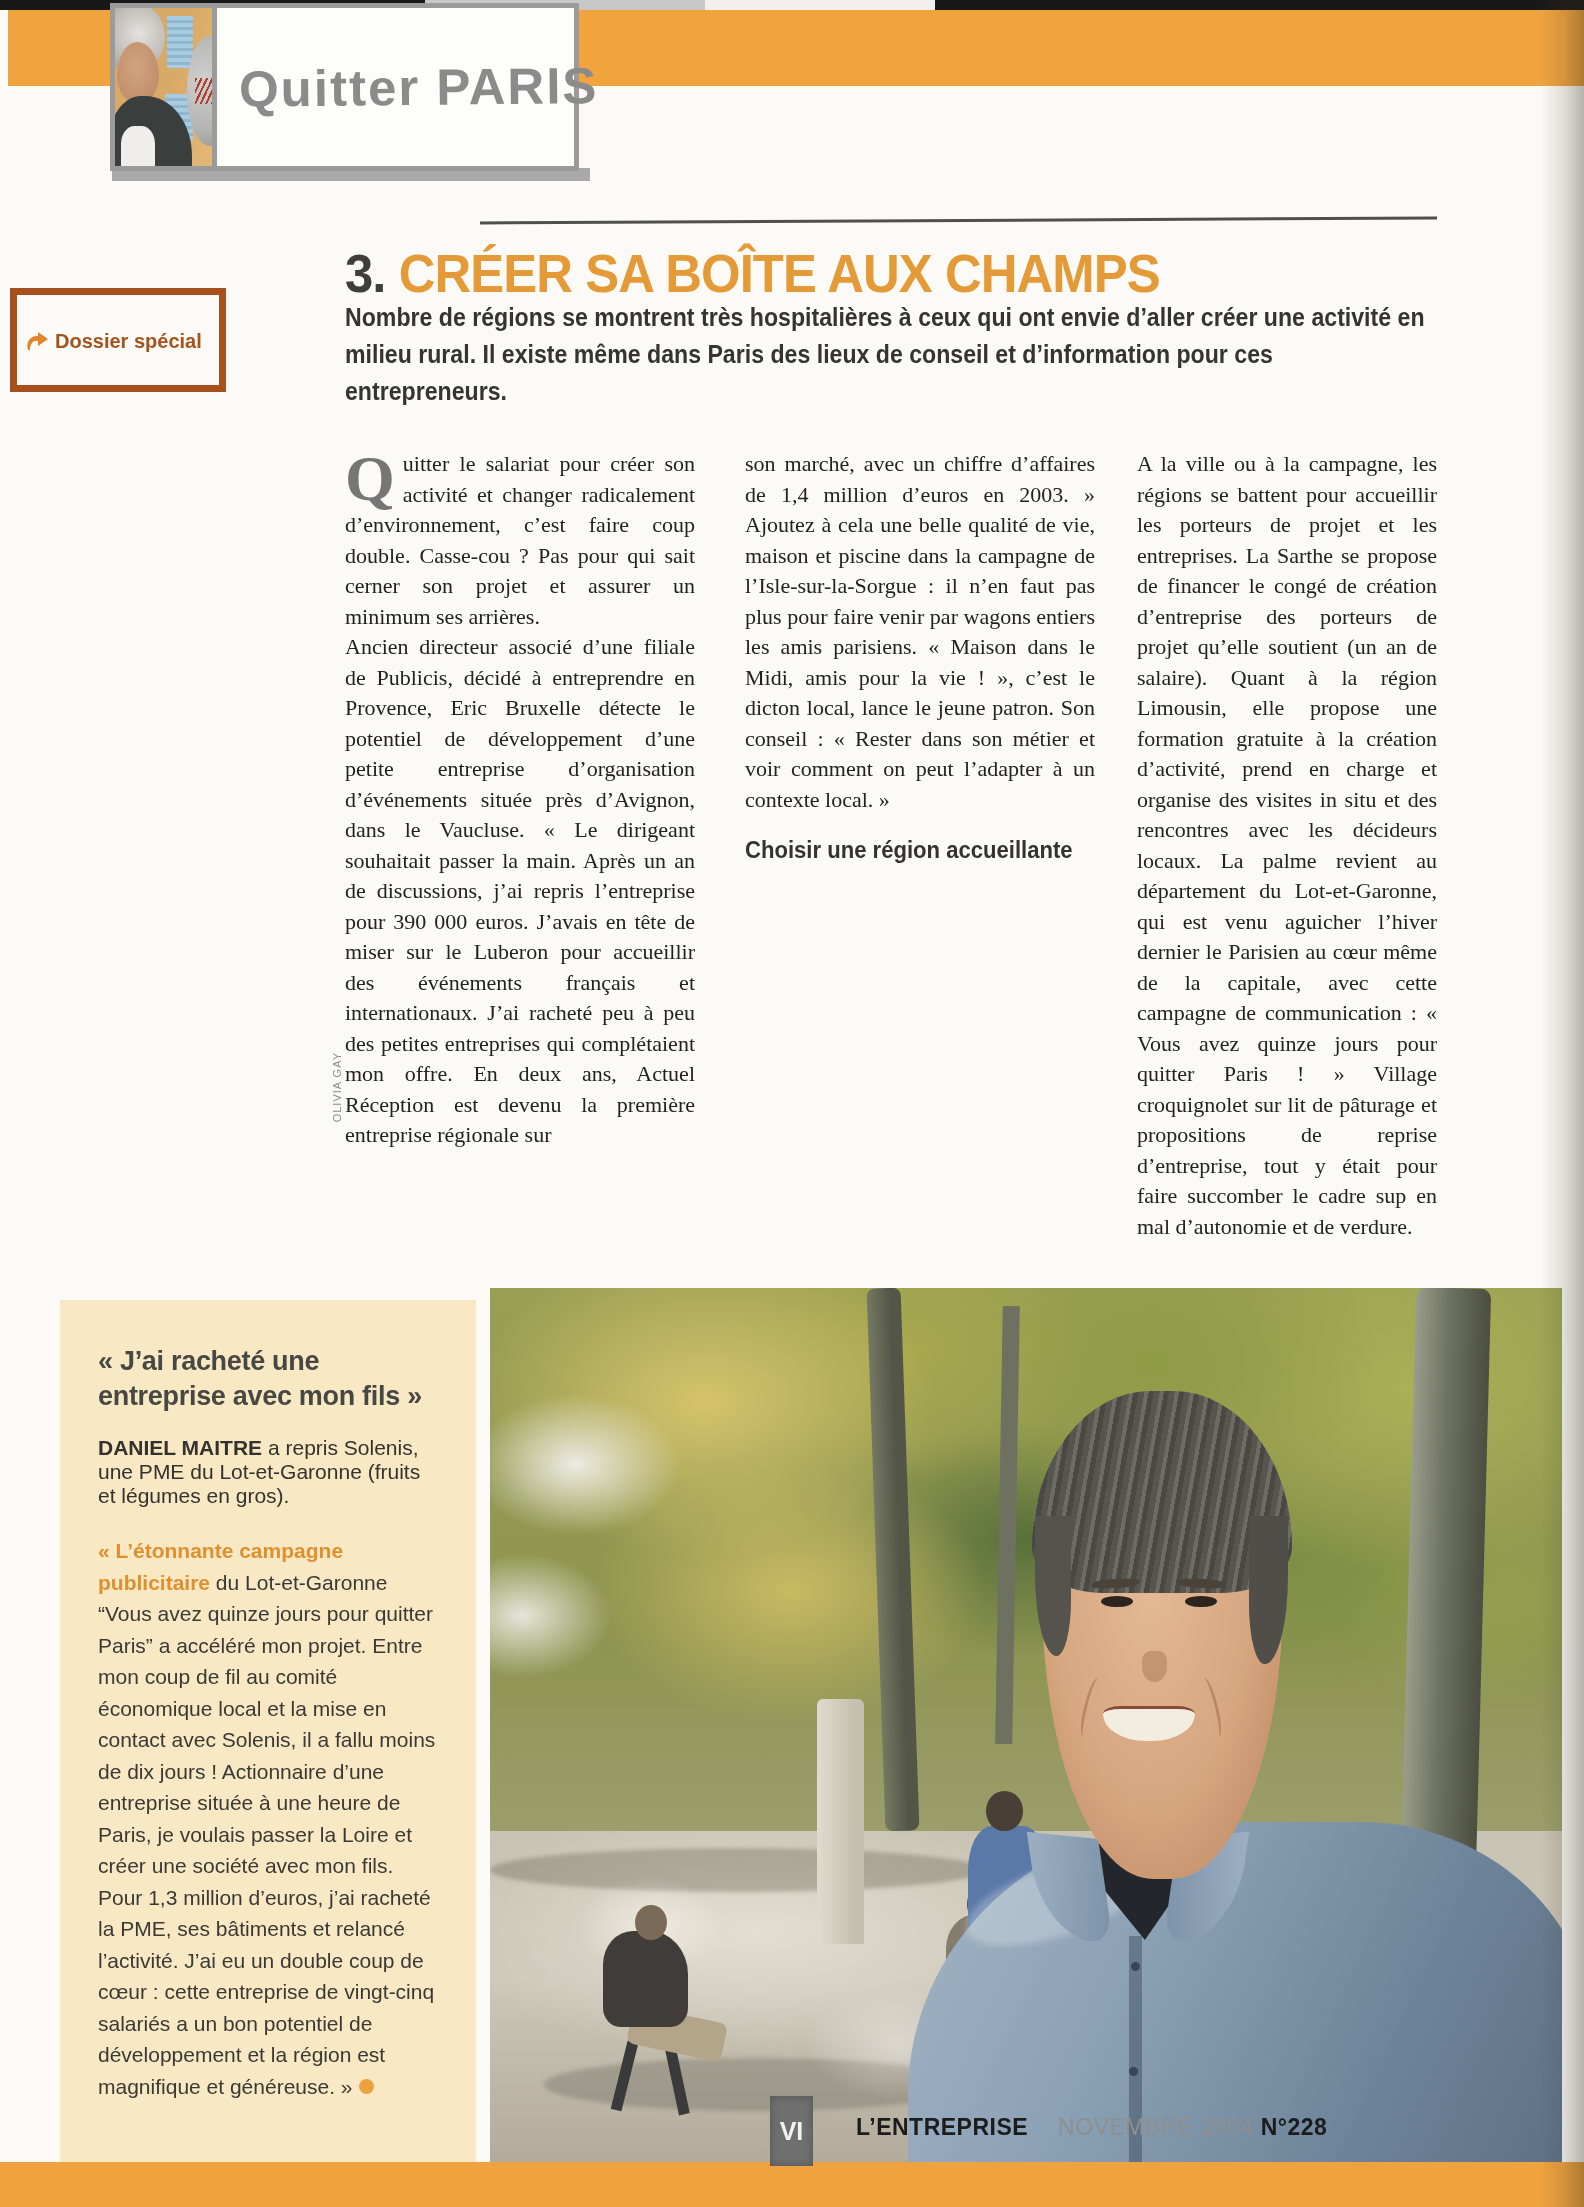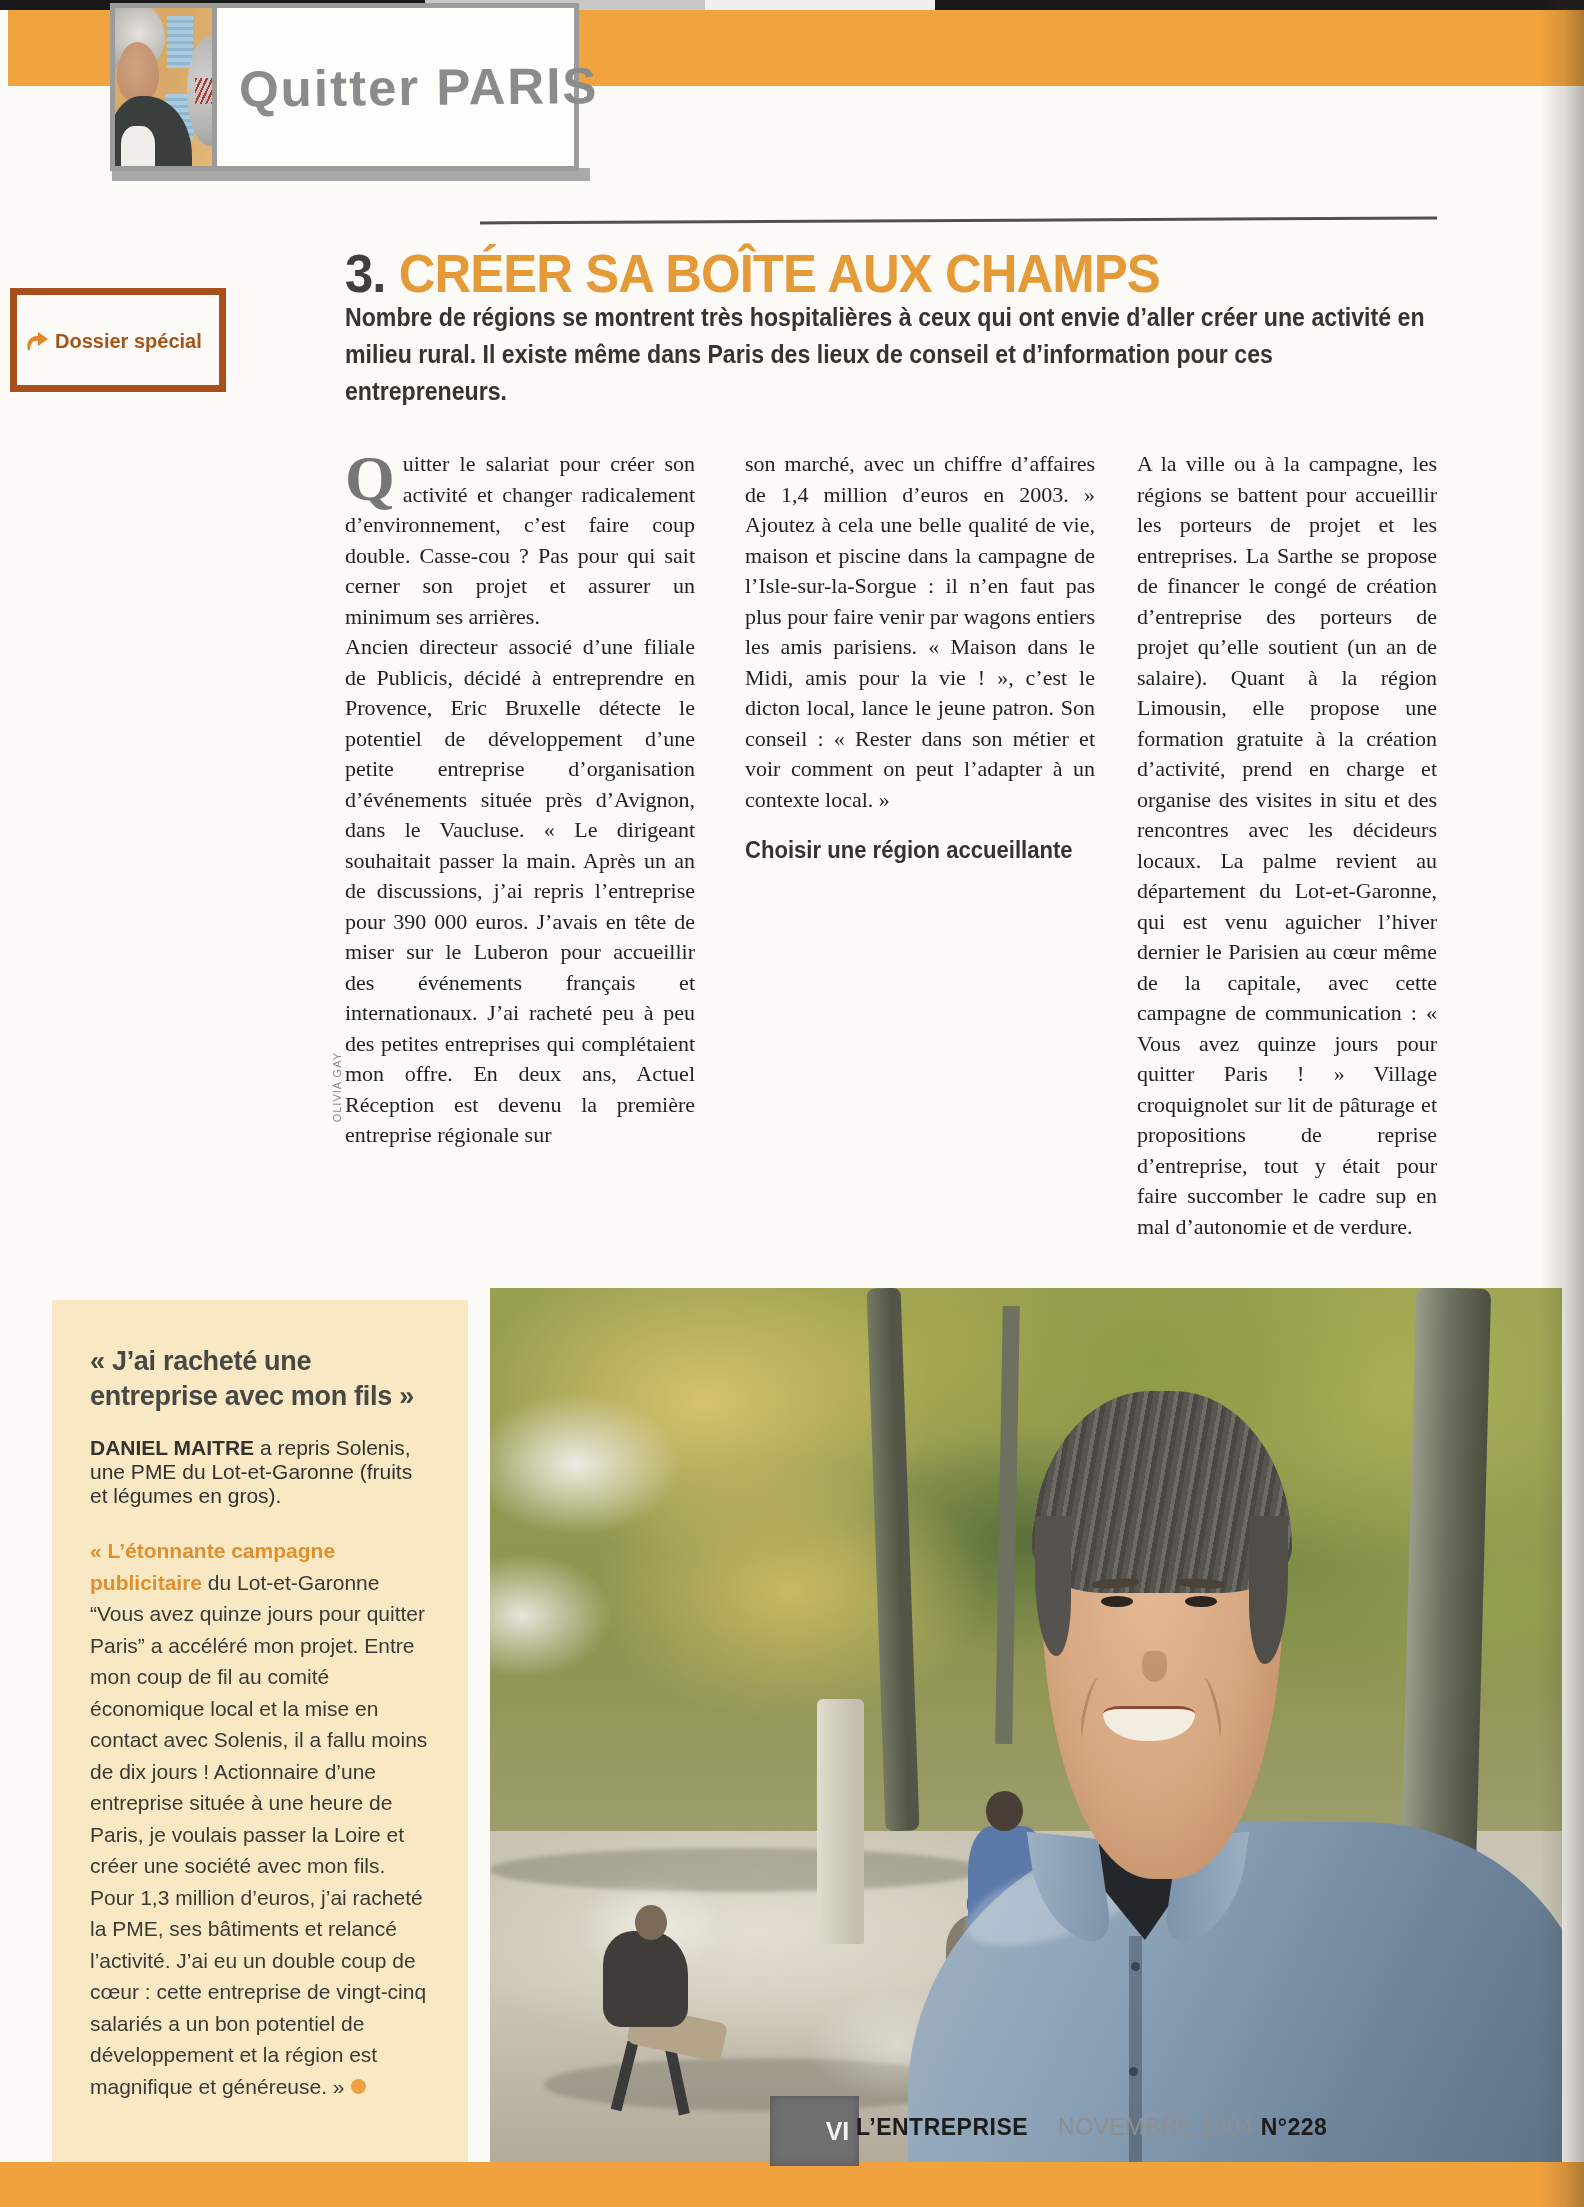--- a/index.html
+++ b/index.html
@@ -60,21 +60,21 @@
      margin:5px 8px 0 0;font-family:"Liberation Serif",serif;}
   .c1{left:345px;}
   .c2{left:745px;}
   .c3{left:1137px;width:300px;}
   .subhead{font-family:"Liberation Sans",sans-serif;font-weight:bold;font-size:23px;color:#343330;
      margin:20px 0 8px 0 !important;transform:scaleX(.96);transform-origin:left;white-space:nowrap;}
   .credit{left:331px;top:1052px;writing-mode:vertical-rl;transform:rotate(180deg);
      font-size:11px;color:#8a8a8a;letter-spacing:1px;}
 
   
-  .sidebox{left:52px;top:1300px;width:416px;height:863px;background:#f8e9c4;box-sizing:border-box;
+  .sidebox{left:60px;top:1300px;width:416px;height:863px;background:#f8e9c4;box-sizing:border-box;
      padding:44px 40px 0 38px;}
   .side-title{font-size:27px;font-weight:bold;color:#474743;line-height:35px;letter-spacing:-.3px;}
   .side-intro{margin-top:22px;font-size:21px;font-weight:bold;color:#33322e;line-height:24px;}
   .side-quote{margin-top:27px;font-size:21px;color:#3a3934;line-height:31.5px;}
   .q-lead{color:#e08f2e;font-weight:bold;}
   .end-dot{display:inline-block;width:15px;height:15px;border-radius:50%;background:#eda23f;margin-left:6px;}
 
   
   .photo{left:490px;top:1288px;width:1072px;height:875px;overflow:hidden;background:#b8b278;}
   .ph{position:absolute;}
@@ -154,21 +154,21 @@
   .m-smile{left:57.2%;top:47.8%;width:8.6%;height:4%;background:#f2ece1;
      border-radius:25% 25% 60% 60%/30% 30% 100% 100%;border-top:3px solid #8a4a38;box-sizing:border-box;}
   .m-crease-l{left:55.4%;top:44.5%;width:1%;height:7%;border-left:3px solid rgba(150,95,60,.45);
      border-radius:60% 0 0 60%;transform:rotate(14deg);}
   .m-crease-r{left:66.6%;top:44.5%;width:1%;height:7%;border-right:3px solid rgba(150,95,60,.45);
      border-radius:0 60% 60% 0;transform:rotate(-14deg);}
 
   
   .page-num{left:770px;top:2096px;width:43px;height:70px;background:#6f6f6f;color:#f2f2f2;
      display:flex;align-items:center;justify-content:center;font-size:25px;font-weight:bold;z-index:40;
-     box-shadow:inset 0 0 8px rgba(0,0,0,.25);padding-left:46px;}
+     box-shadow:inset 0 0 8px rgba(0,0,0,.25);}
   .folio{left:856px;top:2114px;font-size:23px;color:#1c1c1c;z-index:40;white-space:nowrap;letter-spacing:.5px;}
   .folio .dim{color:#8f8f8f;font-weight:normal;margin-left:23px;}
   .folio b{font-weight:bold;}
   .bottom-bar{left:0;top:2162px;width:1584px;height:45px;background:#f0a23e;z-index:30;}
 </style>
 </head>
 <body>
 
 <div id="page">
 

